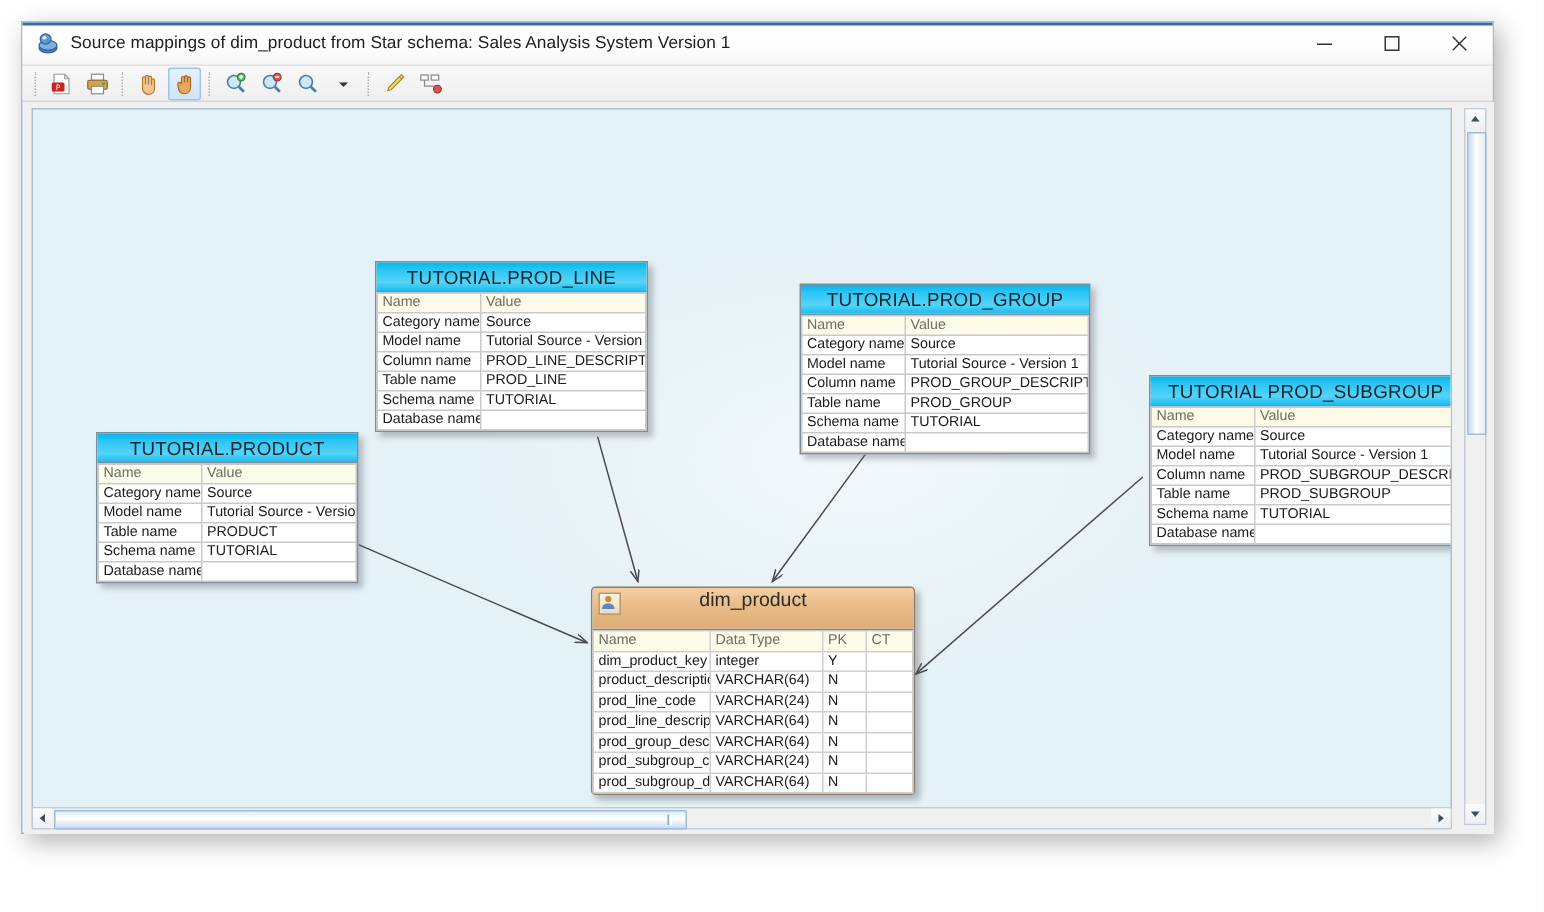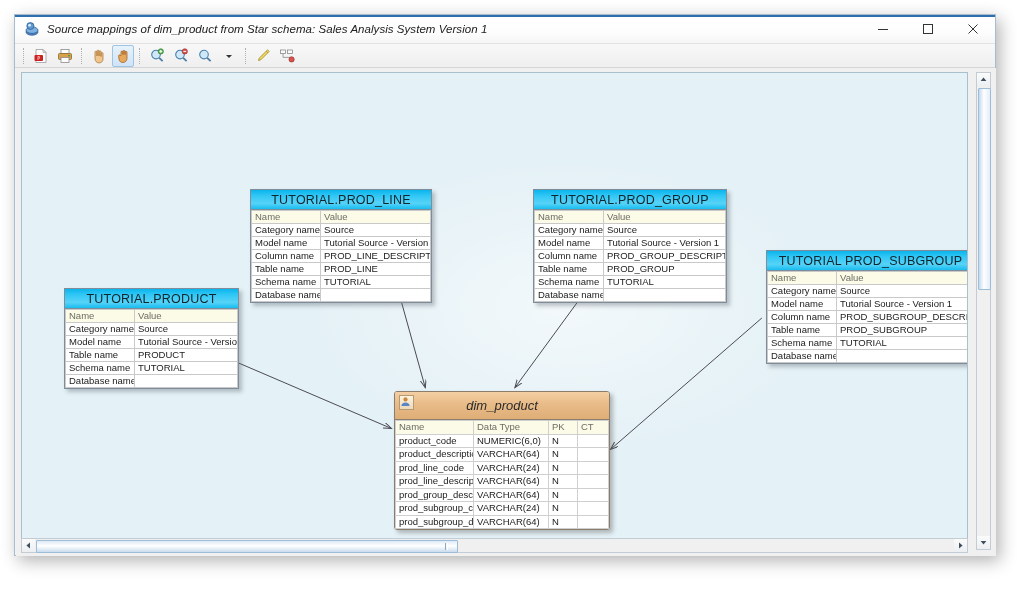--- a/index.html
+++ b/index.html
@@ -31,21 +31,20 @@
     position:absolute; left:0; top:0; width:100%; height:2px;
     background:#2f6fae;
   }
   #app-icon {
     width: 16px; height: 16px; margin-left: 9px; margin-right: 7px;
     position: relative; flex: none;
   }
   #title-text {
     font-size: 11.5px; color: #202020; letter-spacing: 0.05px;
     white-space: nowrap;
-    font-style: italic;
   }
   .wbtns { margin-left: auto; display: flex; height: 28px; }
   .wbtn {
     width: 45px; height: 28px;
     display: flex; align-items: center; justify-content: center;
     font-size: 12px; color: #333;
   }
 
   
   #toolbar {
@@ -172,21 +171,21 @@
     border-radius: 3px;
     box-shadow: 3px 3px 4px rgba(90,90,90,0.40);
     font-size: 9.5px; color: #1a1a1a;
   }
   #dim .hdr {
     height: 27px;
     background: linear-gradient(to bottom,#f4cfa3 0%,#e8bb88 45%,#dfae77 100%);
     border-bottom: 1px solid #8a7d6e;
     border-radius: 2px 2px 0 0;
     position: relative;
-    display:flex; align-items:center; justify-content:center;font-style:italic;
+    display:flex; align-items:flex-start; justify-content:center;
   }
   #dim .hdr .ttl { font-size: 13px; color:#2b2b2b; }
   #dim .person {
     position:absolute; left:4px; top:3px;
     width:13px; height:13px;
     background: linear-gradient(to bottom,#fdf3e1,#ecd9bb);
     border:1px solid #b79a72;
   }
   #dim table { border-collapse: collapse; width: 100%; table-layout: fixed; }
   #dim td {
@@ -374,21 +373,21 @@
                   <td class="k">Schema name</td>
                   <td>TUTORIAL</td>
                 </tr>
                 <tr>
                   <td class="k">Database name</td>
                   <td></td>
                 </tr>
               </tbody>
             </table>
           </div>
-          <div class="srcbox" style="left: 228px; top: 116px; width: 180px;">
+          <div class="srcbox" style="left: 228px; top: 101px; width: 180px;">
             <div class="hdr">TUTORIAL.PROD_LINE</div>
             <table>
               <tbody>
                 <tr class="head">
                   <td class="k">Name</td>
                   <td>Value</td>
                 </tr>
                 <tr>
                   <td class="k">Category name</td>
                   <td>Source</td>
@@ -500,23 +499,23 @@
         </div>
         <table>
           <tbody id="dim-body">
               <tr class="head">
                 <td>Name</td>
                 <td class="c2">Data Type</td>
                 <td class="c3">PK</td>
                 <td class="c4">CT</td>
               </tr>
               <tr>
-                <td>product_code</td>
-                <td class="c2">NUMERIC(6,0)</td>
-                <td class="c3">N</td>
+                <td>dim_product_key</td>
+                <td class="c2">integer</td>
+                <td class="c3">Y</td>
                 <td class="c4"></td>
               </tr>
               <tr>
                 <td>product_description</td>
                 <td class="c2">VARCHAR(64)</td>
                 <td class="c3">N</td>
                 <td class="c4"></td>
               </tr>
               <tr>
                 <td>prod_line_code</td>

